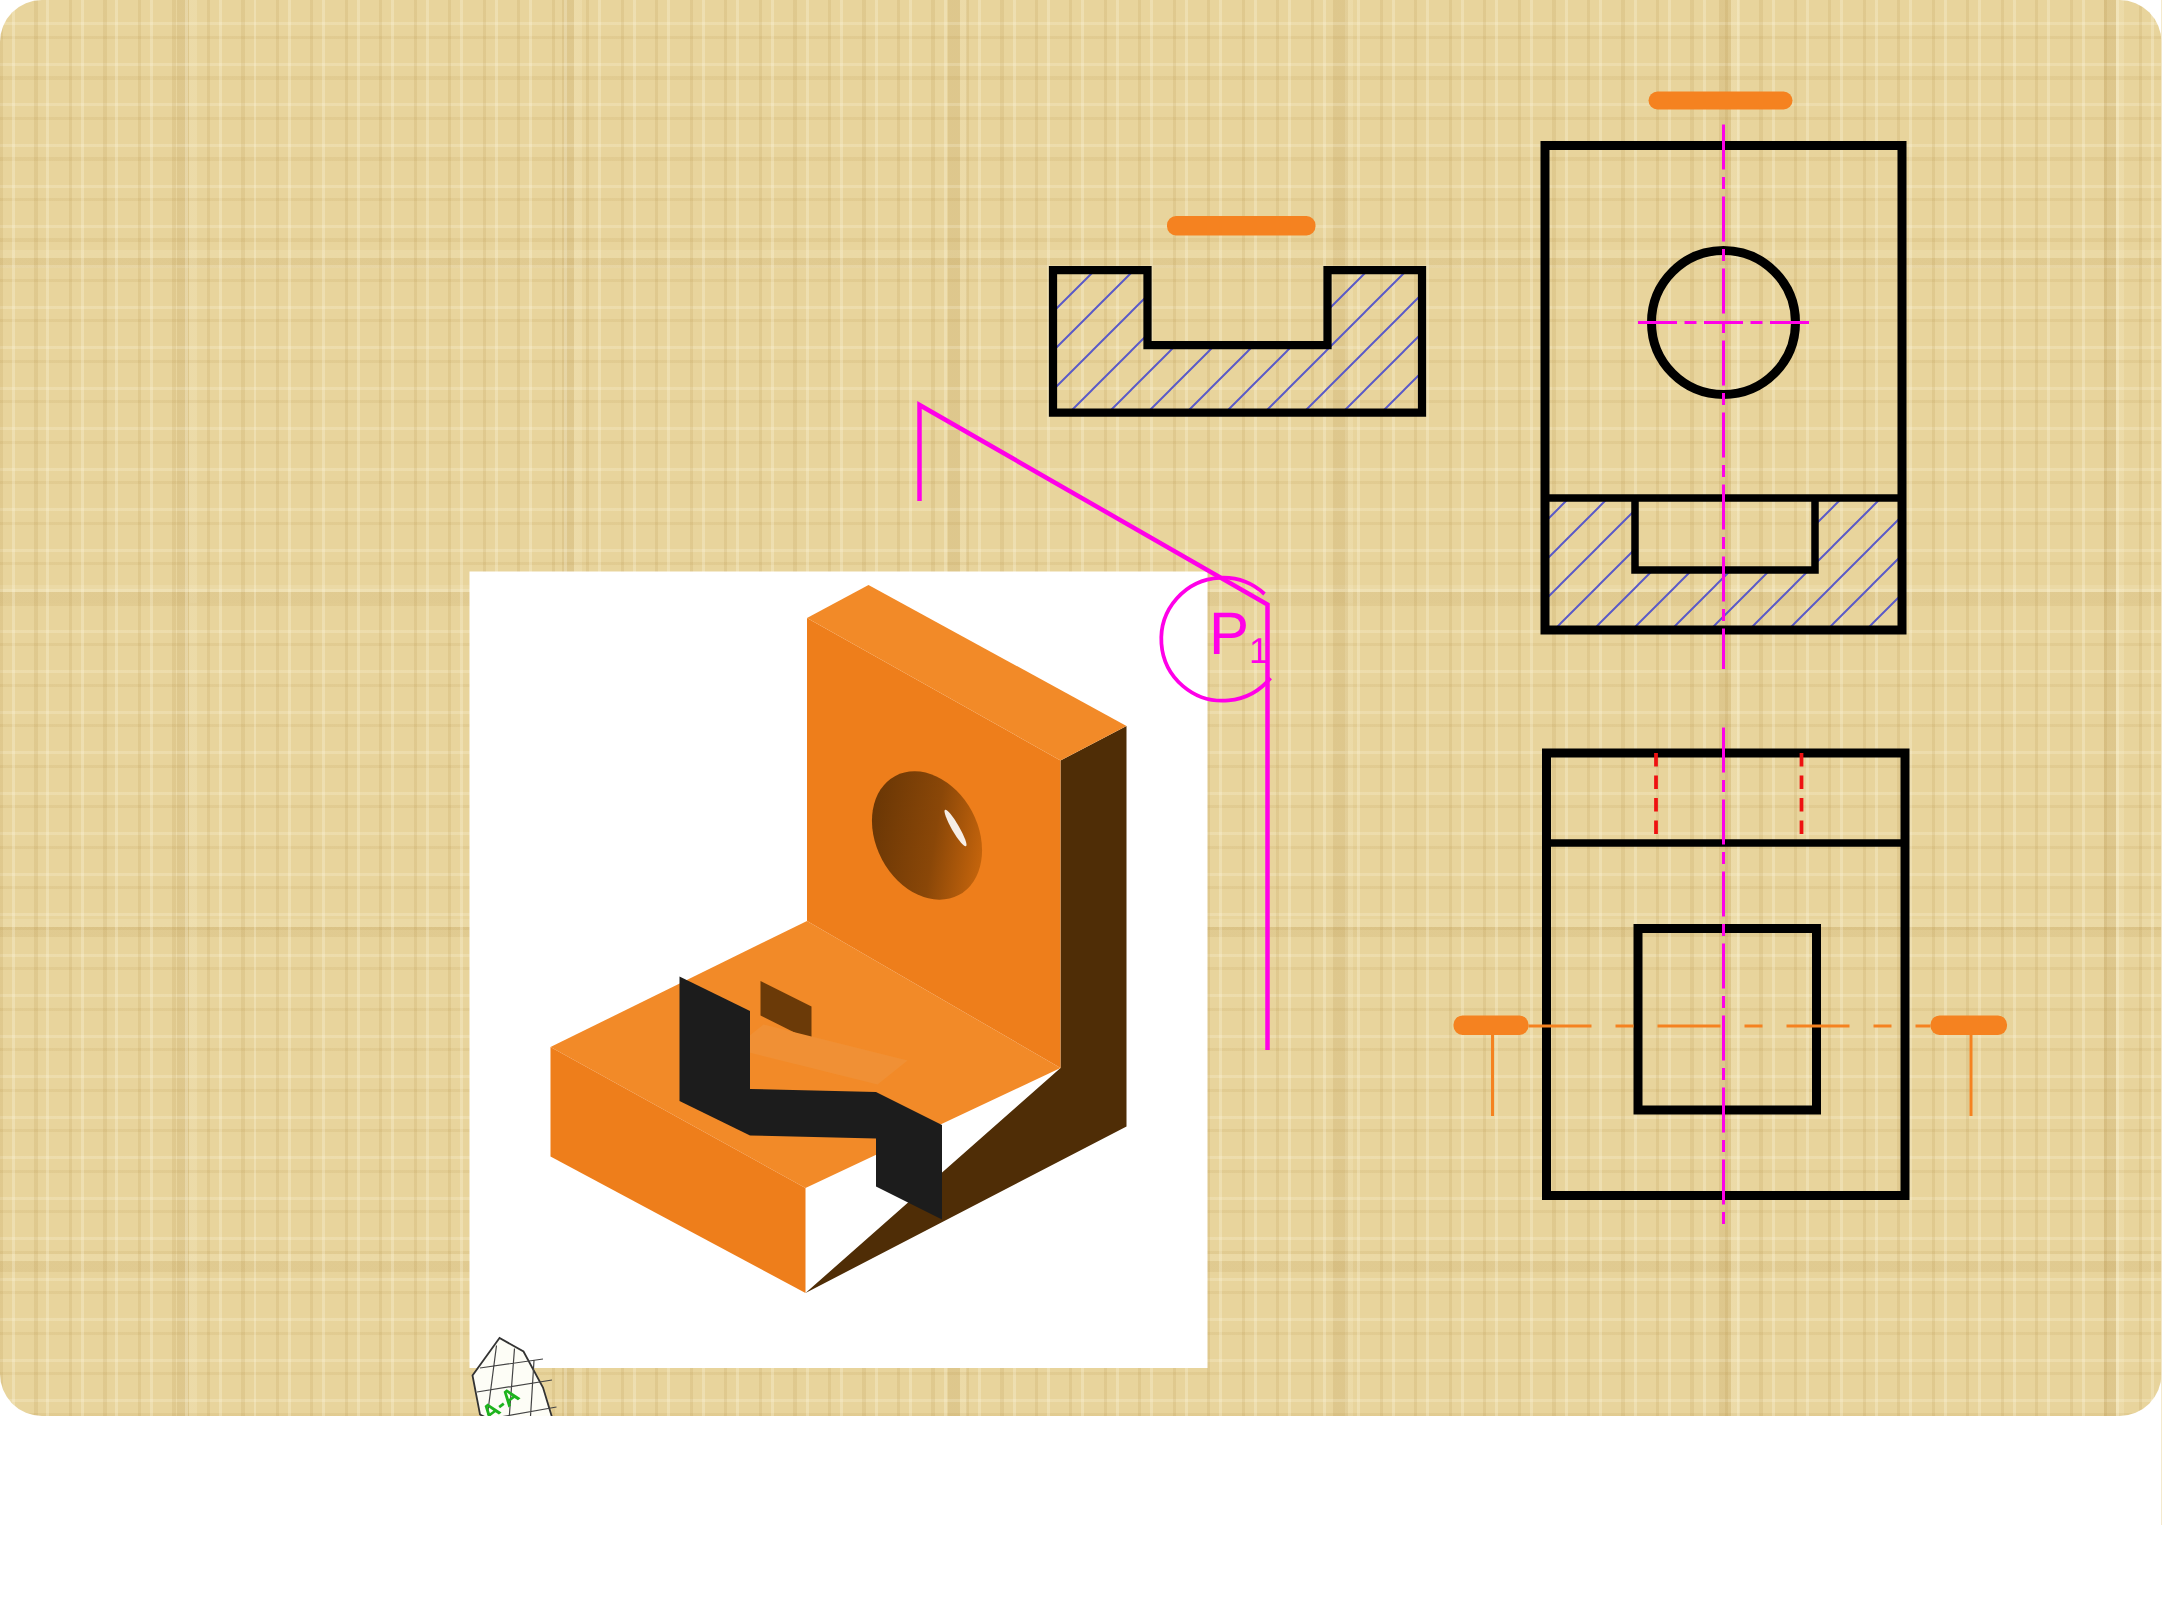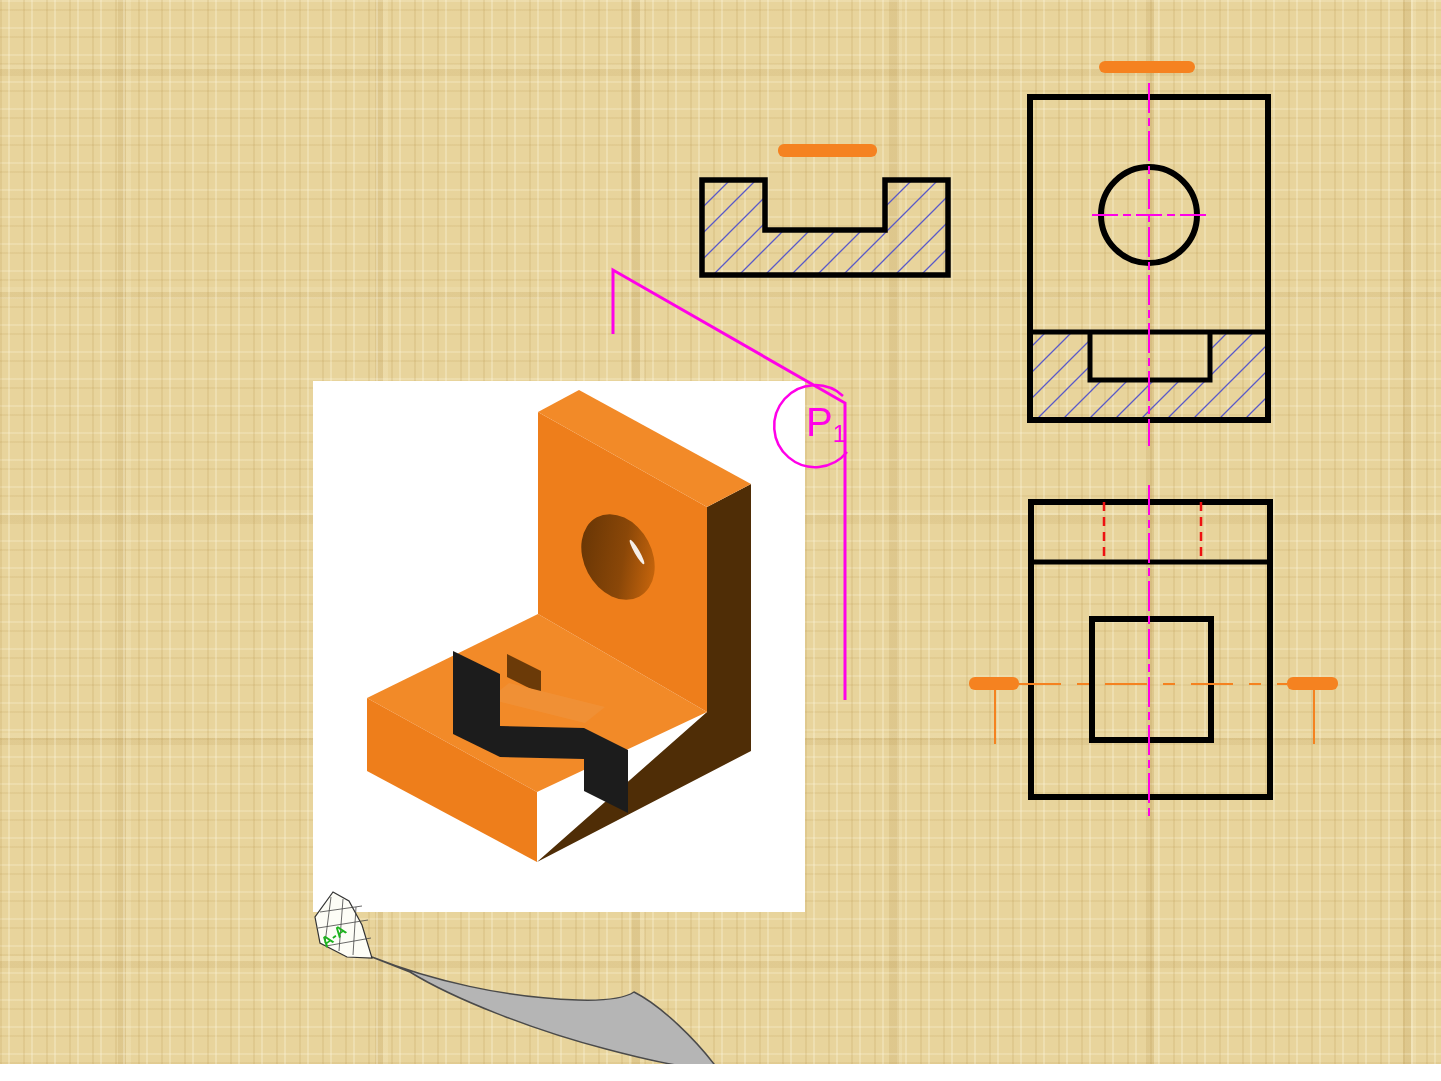--- a/index.html
+++ b/index.html
@@ -5,27 +5,28 @@
   :root{
     --background:#e8d49c; --outline:#000000; --hatch:#5a5ac8; --magenta:#ff00e8;
     --hidden-red:#ee1111; --marker-orange:#f58220; --object-orange:#ee7e1b;
     --object-orange-top:#f28a28; --object-orange-light:#f09035; --object-dark:#4f2d06;
     --object-dark-inner:#6b3a08; --cut-black:#1c1c1c; --swoosh-gray:#b5b5b5;
     --label-green:#1db31d; --panel-white:#ffffff; --bottom-bar:#000000;
   }
   html,body{margin:0;padding:0;}
   body{font-family:"Liberation Sans","DejaVu Sans",sans-serif;}
   .slide{
-    position:relative;width:1441px;height:1064px;overflow:hidden;
+    position:relative;width:1441px;height:944px;overflow:hidden;
     background-color:var(--background);
     background-image:
       repeating-linear-gradient(90deg, rgba(172,134,58,.14) 0 2px, rgba(255,250,225,.0) 2px 8px, rgba(255,250,228,.28) 8px 10px, rgba(255,250,225,.0) 10px 23px),
       repeating-linear-gradient(0deg, rgba(172,134,58,.11) 0 2px, rgba(255,250,225,.0) 2px 9px, rgba(255,250,228,.22) 9px 11px, rgba(255,250,225,.0) 11px 27px),
       repeating-linear-gradient(90deg, rgba(150,108,30,.0) 0 118px, rgba(150,108,30,.12) 118px 126px, rgba(255,248,220,.18) 126px 131px, rgba(150,108,30,.0) 131px 257px),
       repeating-linear-gradient(0deg, rgba(150,108,30,.0) 0 96px, rgba(150,108,30,.09) 96px 103px, rgba(255,248,220,.14) 103px 108px, rgba(150,108,30,.0) 108px 223px);
+    border-radius: 28px;
   }
   svg.overlay{position:absolute;left:0;top:0;}
   text{font-family:"Liberation Sans","DejaVu Sans",sans-serif;}
 </style>
 </head>
 <body>
 
 <div class="slide">
 <svg class="overlay" width="1441" height="1081" viewBox="0 0 1441 1081">
   <defs>

